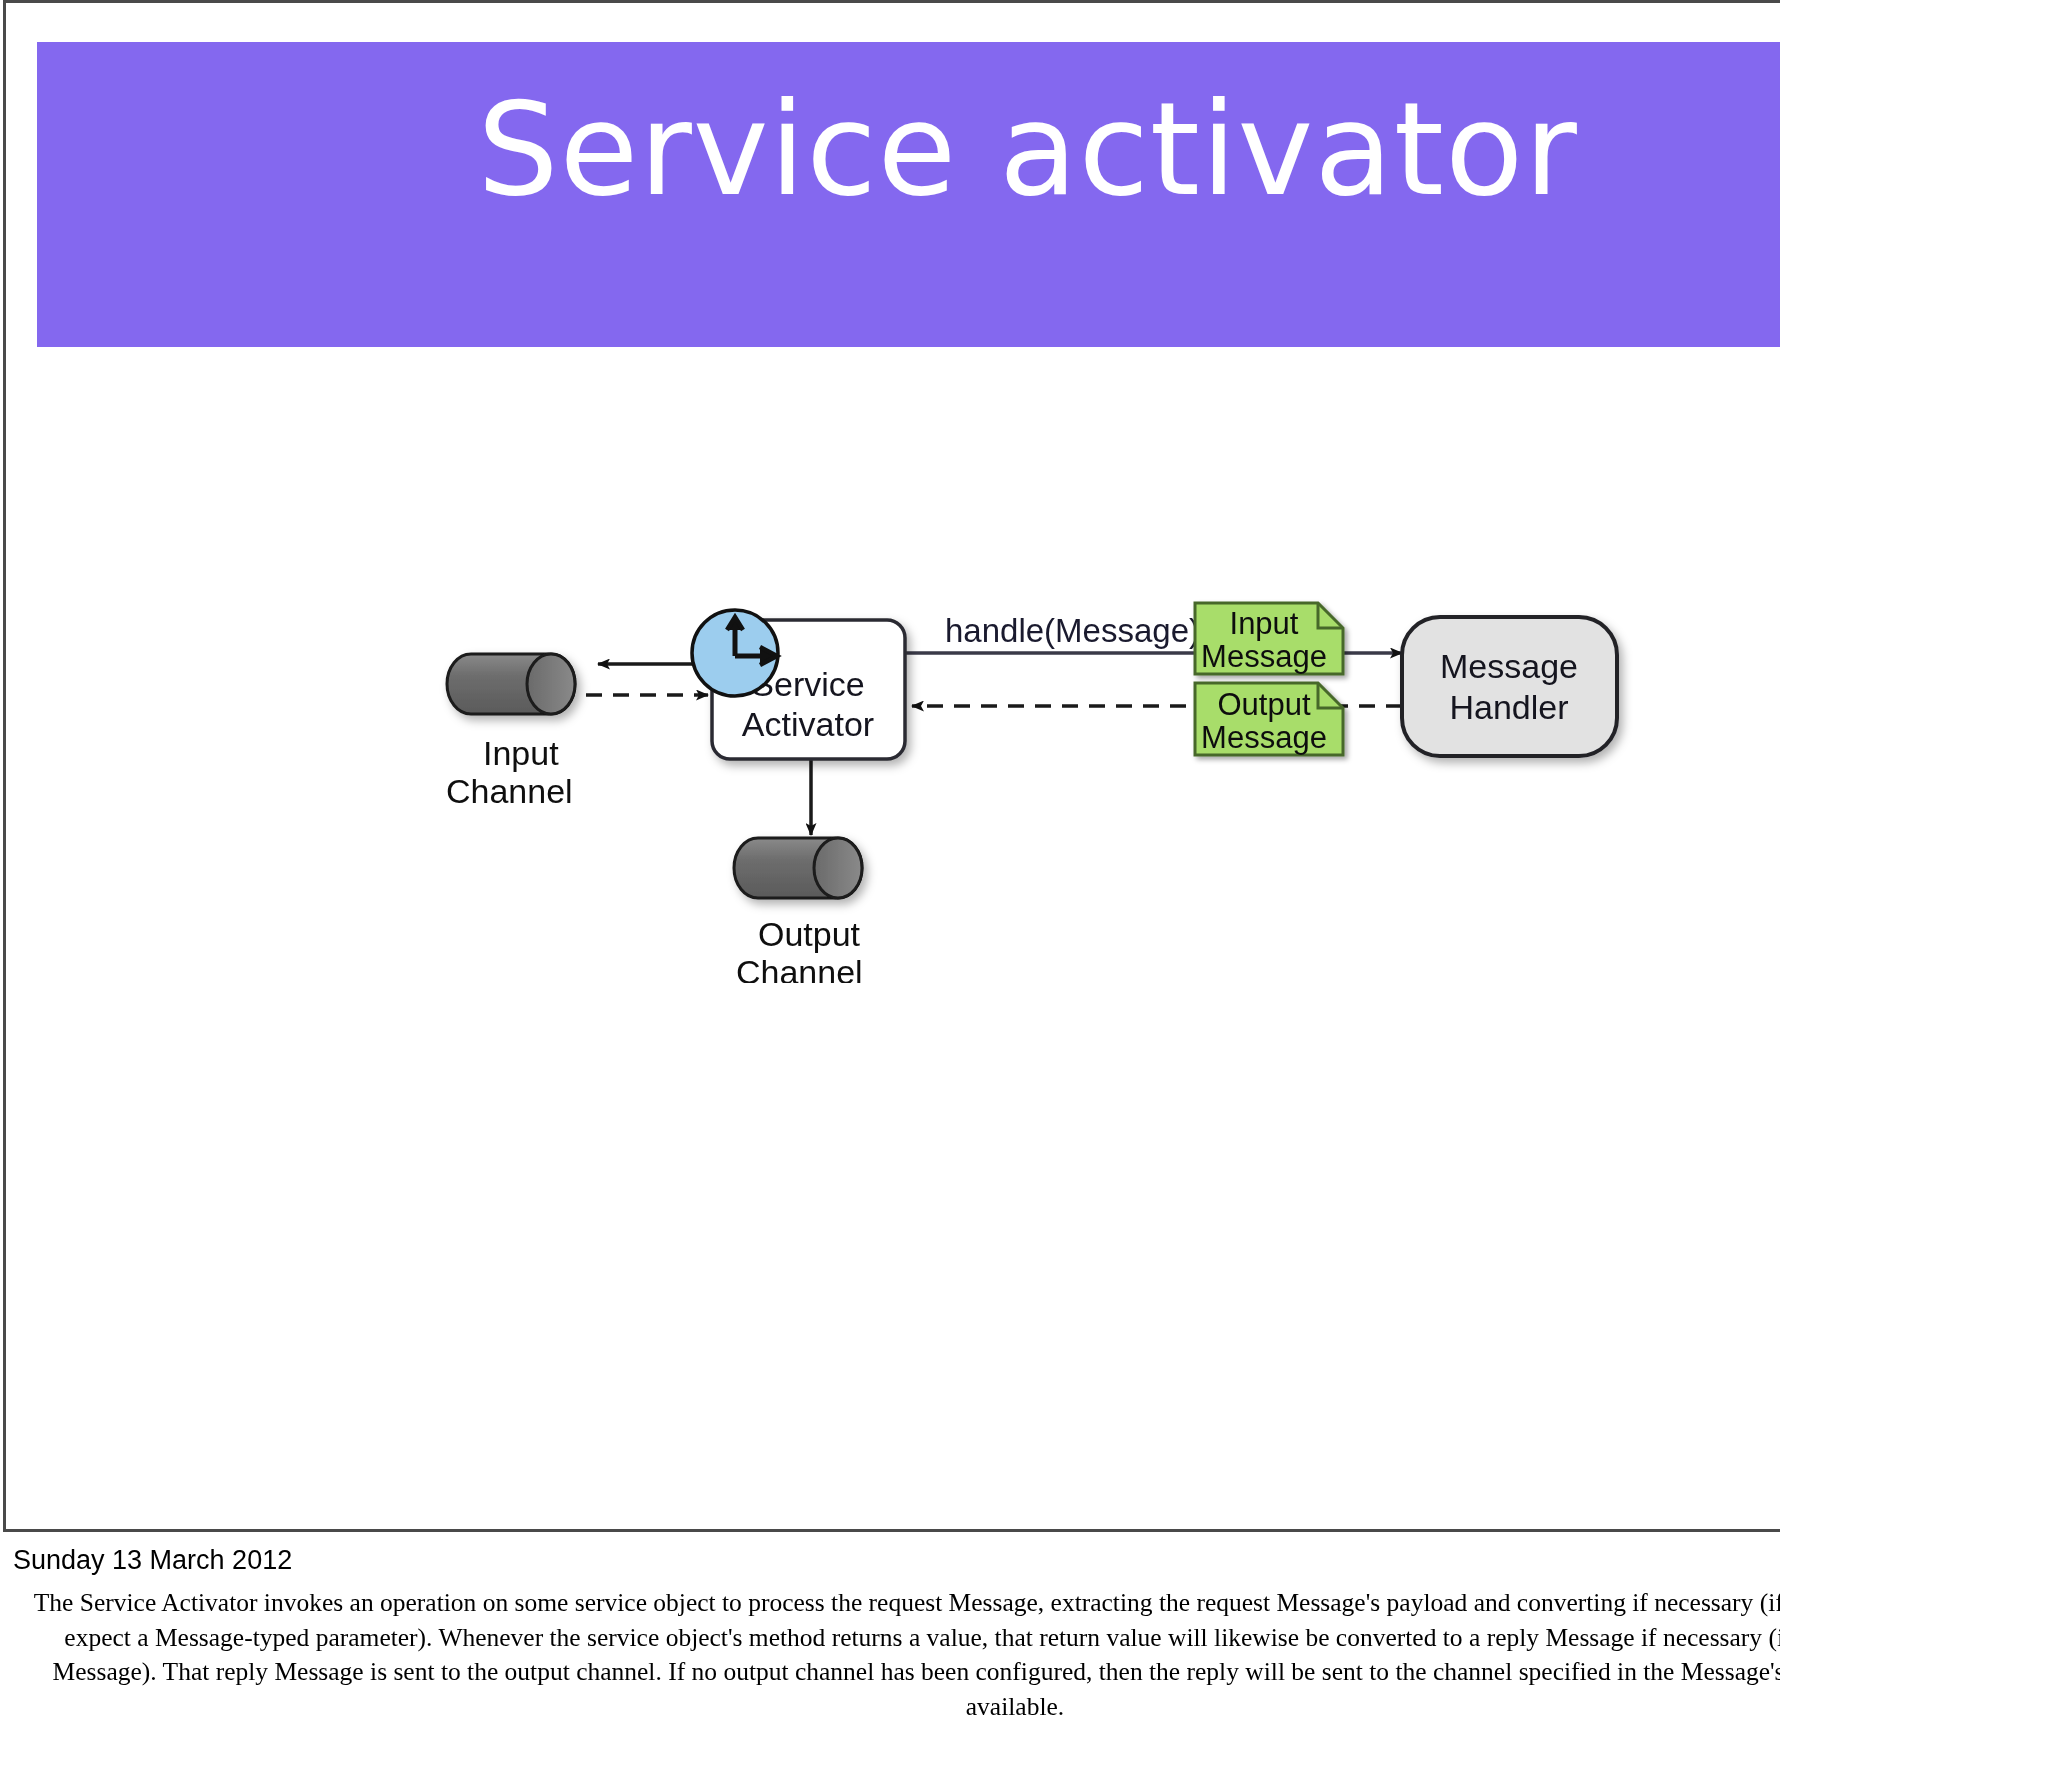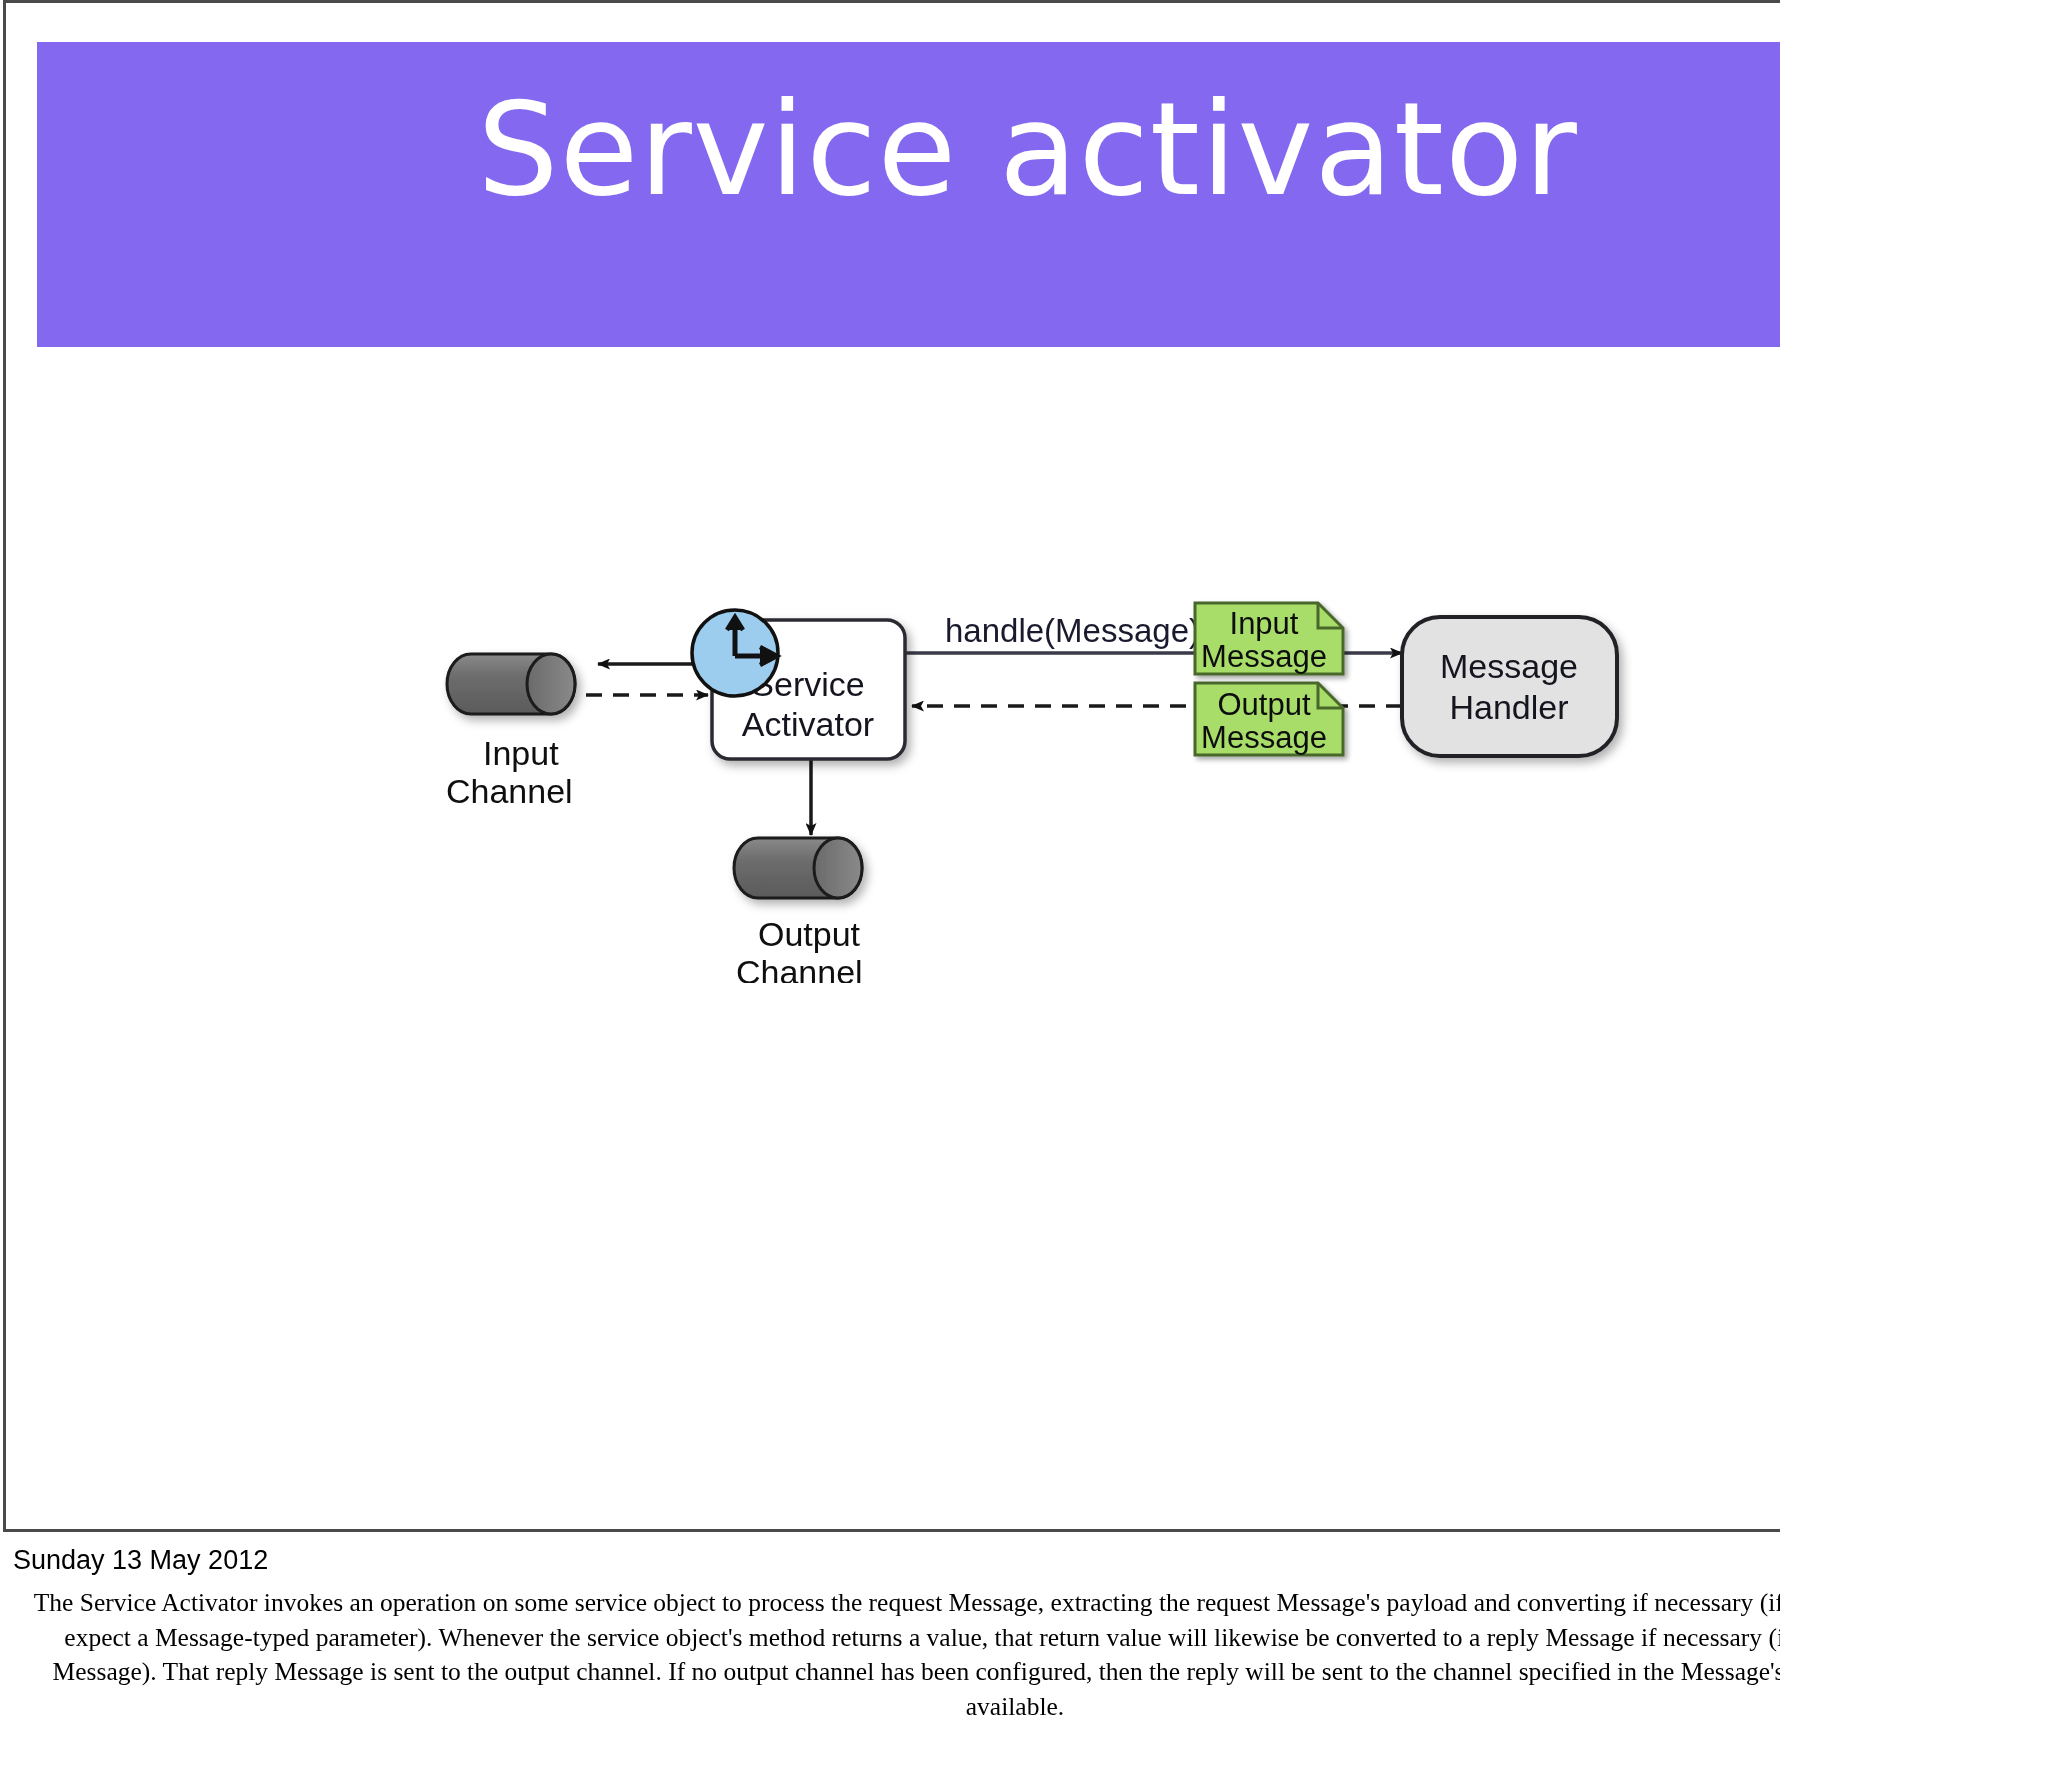--- a/index.html
+++ b/index.html
@@ -201,17 +201,17 @@
           <text x="1503" y="255" text-anchor="middle" font-family="'Liberation Sans', sans-serif" font-size="34" fill="#15151f">Message</text>
           <text x="1503" y="296" text-anchor="middle" font-family="'Liberation Sans', sans-serif" font-size="34" fill="#15151f">Handler</text>
         </g>
 
       </svg>
     </div>
 
   </div>
 
   <div id="footer">
-    <div id="slide-date">Sunday 13 May 2012</div>
+    <div id="slide-date">Sunday 13 March 2012</div>
     <div id="notes">The Service Activator invokes an operation on some service object to process the request Message, extracting the request Message's payload and converting if necessary (if the method does not expect a Message-typed parameter). Whenever the service object's method returns a value, that return value will likewise be converted to a reply Message if necessary (if it's not already a Message). That reply Message is sent to the output channel. If no output channel has been configured, then the reply will be sent to the channel specified in the Message's "return address" if available.</div>
   </div>
 
 </div>
 
 </body></html>

